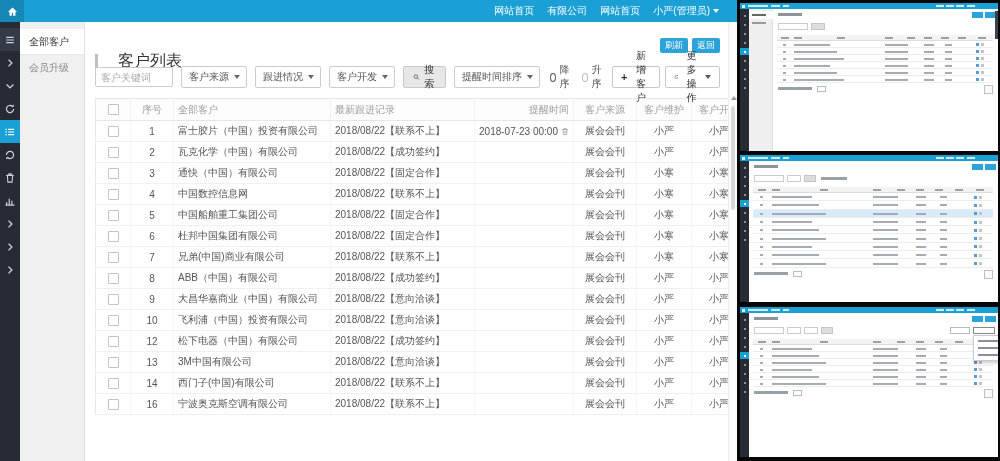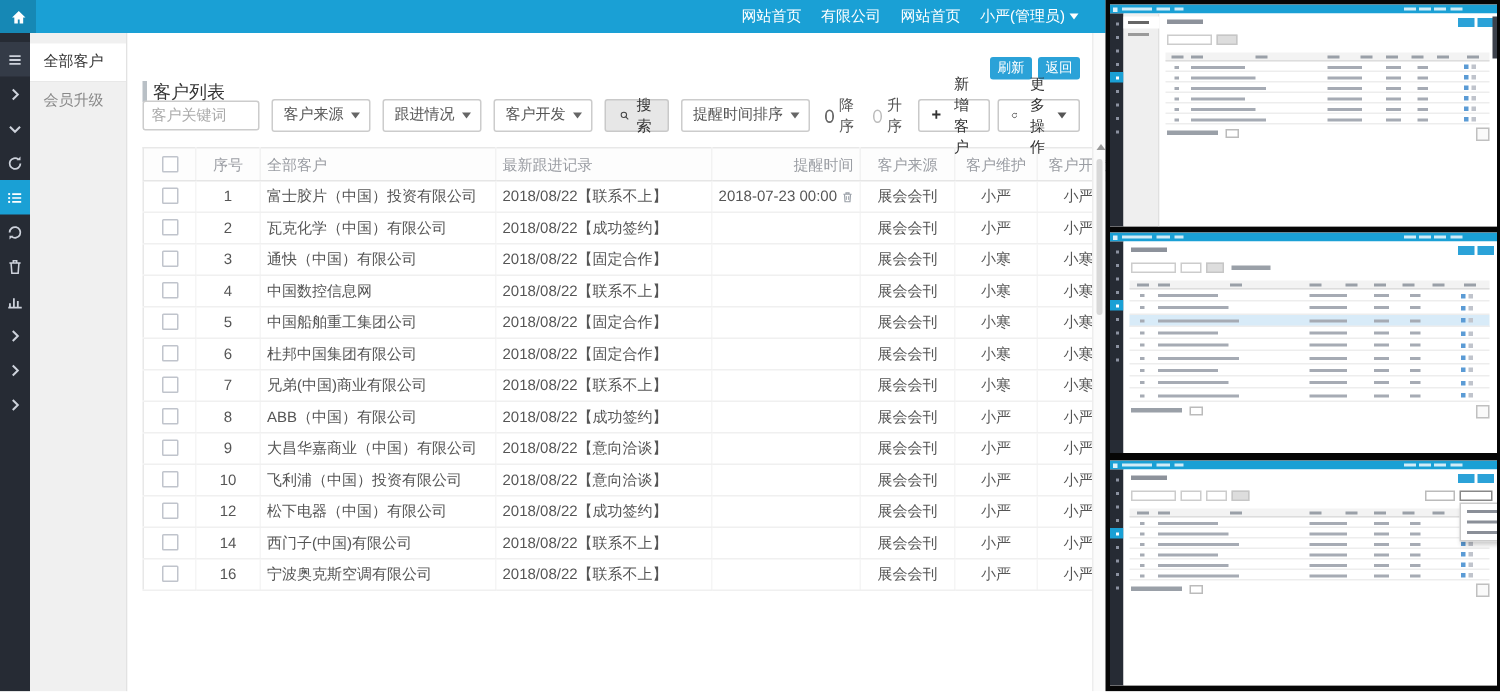--- a/index.html
+++ b/index.html
@@ -20,21 +20,21 @@
   .rail-item.active{background:#1aa0d5;}
 
   
   .subnav{position:absolute;left:20px;top:22px;width:65px;height:439px;background:#f0f0f0;border-right:1px solid #e2e2e2;box-sizing:border-box;font-size:10px;}
   .subnav-item{height:25px;line-height:25px;padding-left:9px;color:#888;cursor:pointer;white-space:nowrap;overflow:hidden;}
   .subnav-item.active{background:#fff;color:#333;margin-top:7px;border-bottom:1px solid #e8e8e8;}
 
   
   .main{position:absolute;left:85px;top:22px;width:643px;height:439px;background:#fff;box-sizing:border-box;padding:12px 8px 0 10px;}
   .title-row{display:flex;align-items:center;height:22px;}
-  .page-title{font-size:12px;color:#333;border-left:3px solid #b9c0c6;padding-left:4px;line-height:14px;margin-top:32px;}
+  .page-title{font-size:16px;color:#333;border-left:3px solid #b9c0c6;padding-left:20px;line-height:14px;margin-top:32px;}
   .title-btns{margin-left:auto;display:flex;gap:4px;}
   .btn-blue{background:#2ba2d8;color:#fff;font-size:9px;border:none;border-radius:2px;padding:3px 5px;cursor:pointer;line-height:1;}
 
   .filter-row{display:flex;align-items:center;margin-top:9px;height:24px;gap:8px;font-size:10px;color:#555;}
   .f-input{width:66px;height:18px;border:1px solid #ccc;border-radius:2px;font-size:10px;padding:0 5px;color:#333;outline:none;}
   .f-input::placeholder{color:#aaa;}
   .sel{position:relative;height:20px;line-height:20px;border:1px solid #ccc;border-radius:2px;background:#fff;padding:0 17px 0 7px;cursor:pointer;white-space:nowrap;}
   .sel:after{content:"";position:absolute;right:6px;top:8px;width:0;height:0;border-left:3px solid transparent;border-right:3px solid transparent;border-top:4px solid #666;}
   .btn-search{height:22px;display:flex;align-items:center;gap:3px;background:#e7e7e7;border:1px solid #c9c9c9;border-radius:2px;padding:0 9px;font-size:10px;color:#333;cursor:pointer;}
   .radio-group{display:flex;align-items:center;gap:10px;margin-left:2px;}
@@ -425,20 +425,38 @@
                 <rect x="1.5" y="3" width="11" height="11" rx="1" fill="none" stroke="#5b9bd5" stroke-width="1.5"></rect>
                 <path d="M6 10.5L13.5 2.8l1.2 1.2L7.2 11.7l-1.8.6z" fill="#5b9bd5"></path>
               </svg><svg class="op-ic" width="10" height="11" viewBox="0 0 16 16">
                 <path d="M2.5 4h11M6 4V2.2h4V4" fill="none" stroke="#b4b9c2" stroke-width="1.5"></path>
                 <path d="M4 4l.7 10h6.6L12 4" fill="none" stroke="#b4b9c2" stroke-width="1.5"></path>
                 <path d="M6.5 6.5v5M9.5 6.5v5" stroke="#b4b9c2" stroke-width="1.2"></path>
               </svg></td>
           </tr>
           <tr>
             <td class="c-check"><span class="cb"></span></td>
+            <td class="c-num">13</td>
+            <td class="c-name">3M中国有限公司</td>
+            <td class="c-rec">2018/08/22【意向洽谈】</td>
+            <td class="c-rem"></td>
+            <td class="c-src">展会会刊</td>
+            <td class="c-keep">小严</td>
+            <td class="c-dev">小严</td>
+            <td class="c-op"><svg class="op-ic" width="11" height="11" viewBox="0 0 16 16">
+                <rect x="1.5" y="3" width="11" height="11" rx="1" fill="none" stroke="#5b9bd5" stroke-width="1.5"></rect>
+                <path d="M6 10.5L13.5 2.8l1.2 1.2L7.2 11.7l-1.8.6z" fill="#5b9bd5"></path>
+              </svg><svg class="op-ic" width="10" height="11" viewBox="0 0 16 16">
+                <path d="M2.5 4h11M6 4V2.2h4V4" fill="none" stroke="#b4b9c2" stroke-width="1.5"></path>
+                <path d="M4 4l.7 10h6.6L12 4" fill="none" stroke="#b4b9c2" stroke-width="1.5"></path>
+                <path d="M6.5 6.5v5M9.5 6.5v5" stroke="#b4b9c2" stroke-width="1.2"></path>
+              </svg></td>
+          </tr>
+          <tr>
+            <td class="c-check"><span class="cb"></span></td>
             <td class="c-num">14</td>
             <td class="c-name">西门子(中国)有限公司</td>
             <td class="c-rec">2018/08/22【联系不上】</td>
             <td class="c-rem"></td>
             <td class="c-src">展会会刊</td>
             <td class="c-keep">小严</td>
             <td class="c-dev">小严</td>
             <td class="c-op"><svg class="op-ic" width="11" height="11" viewBox="0 0 16 16">
                 <rect x="1.5" y="3" width="11" height="11" rx="1" fill="none" stroke="#5b9bd5" stroke-width="1.5"></rect>
                 <path d="M6 10.5L13.5 2.8l1.2 1.2L7.2 11.7l-1.8.6z" fill="#5b9bd5"></path>

